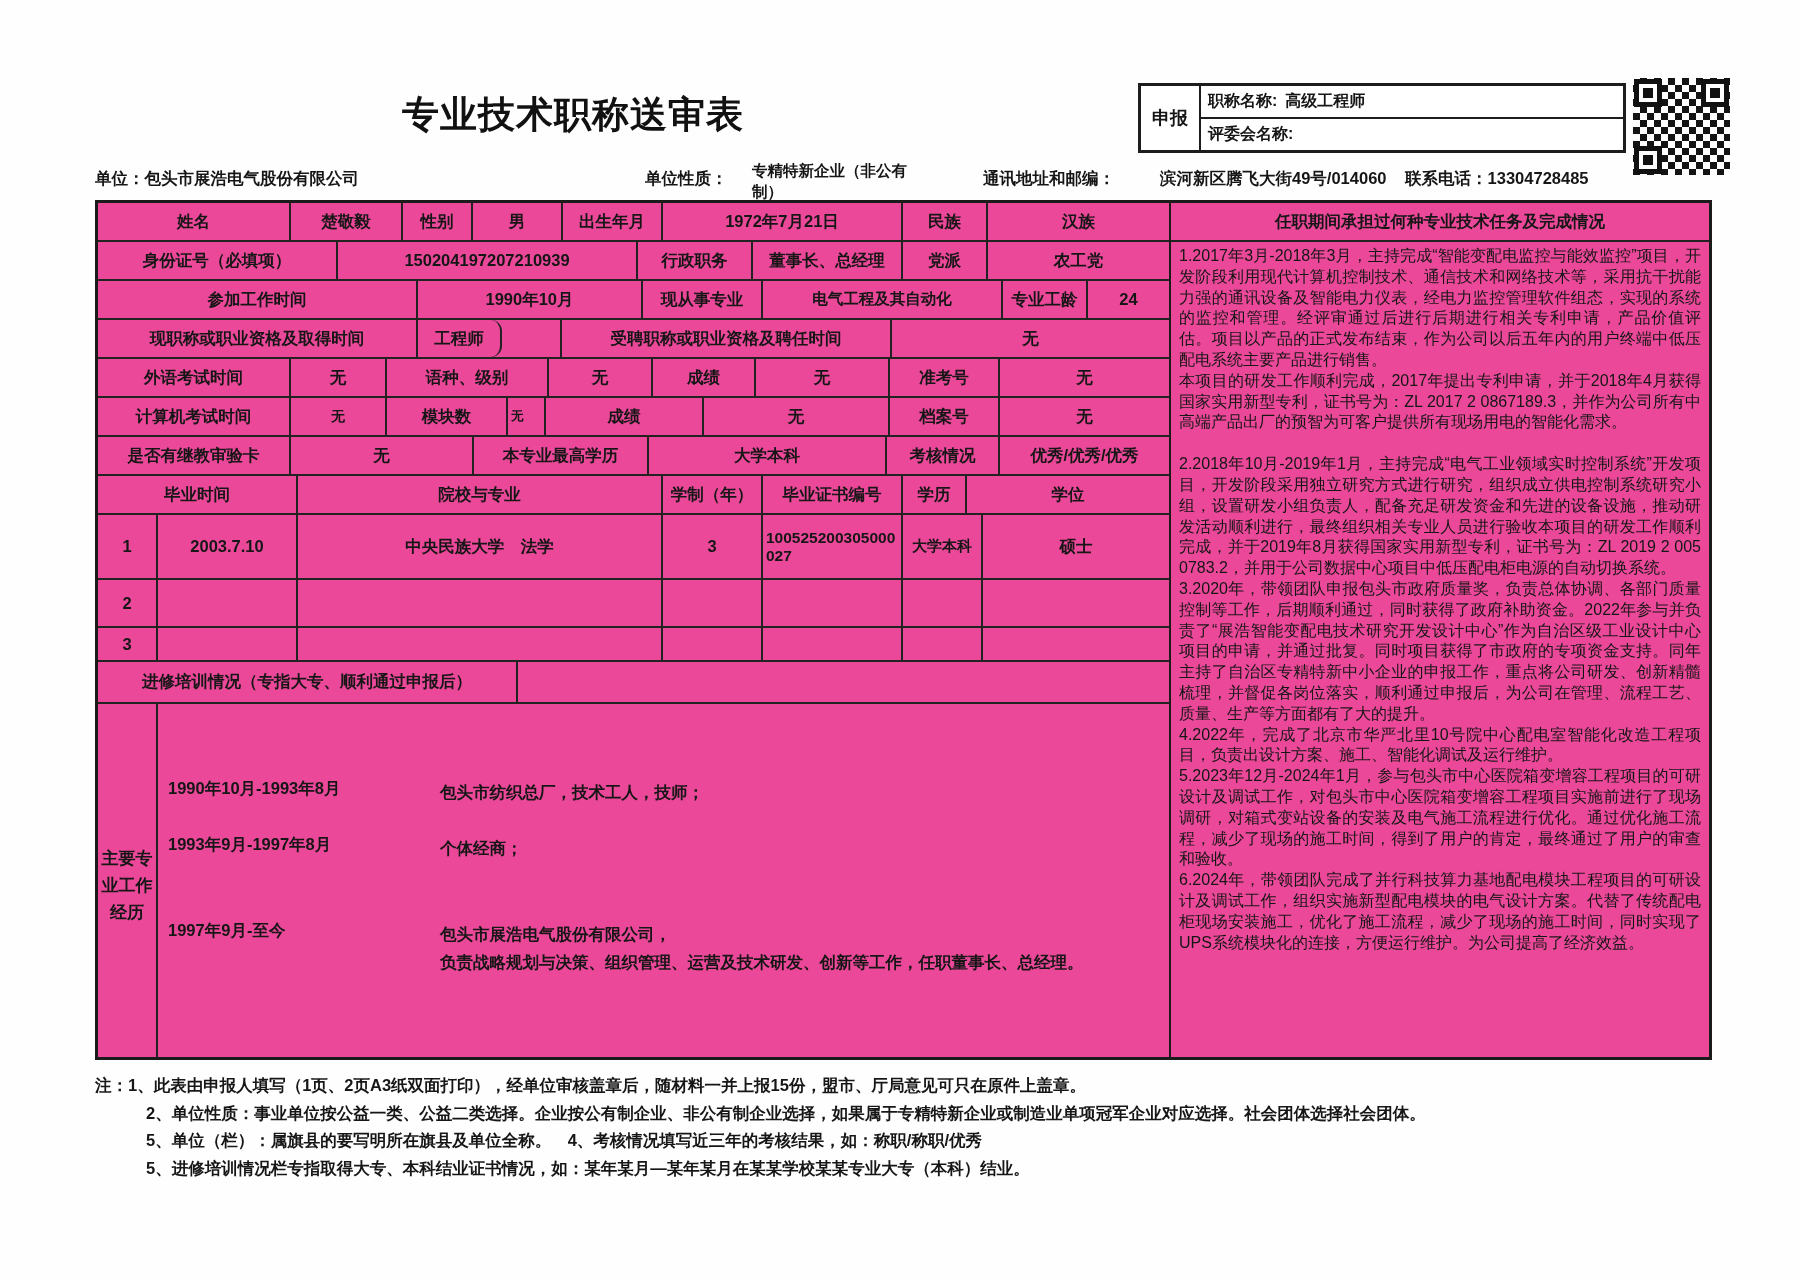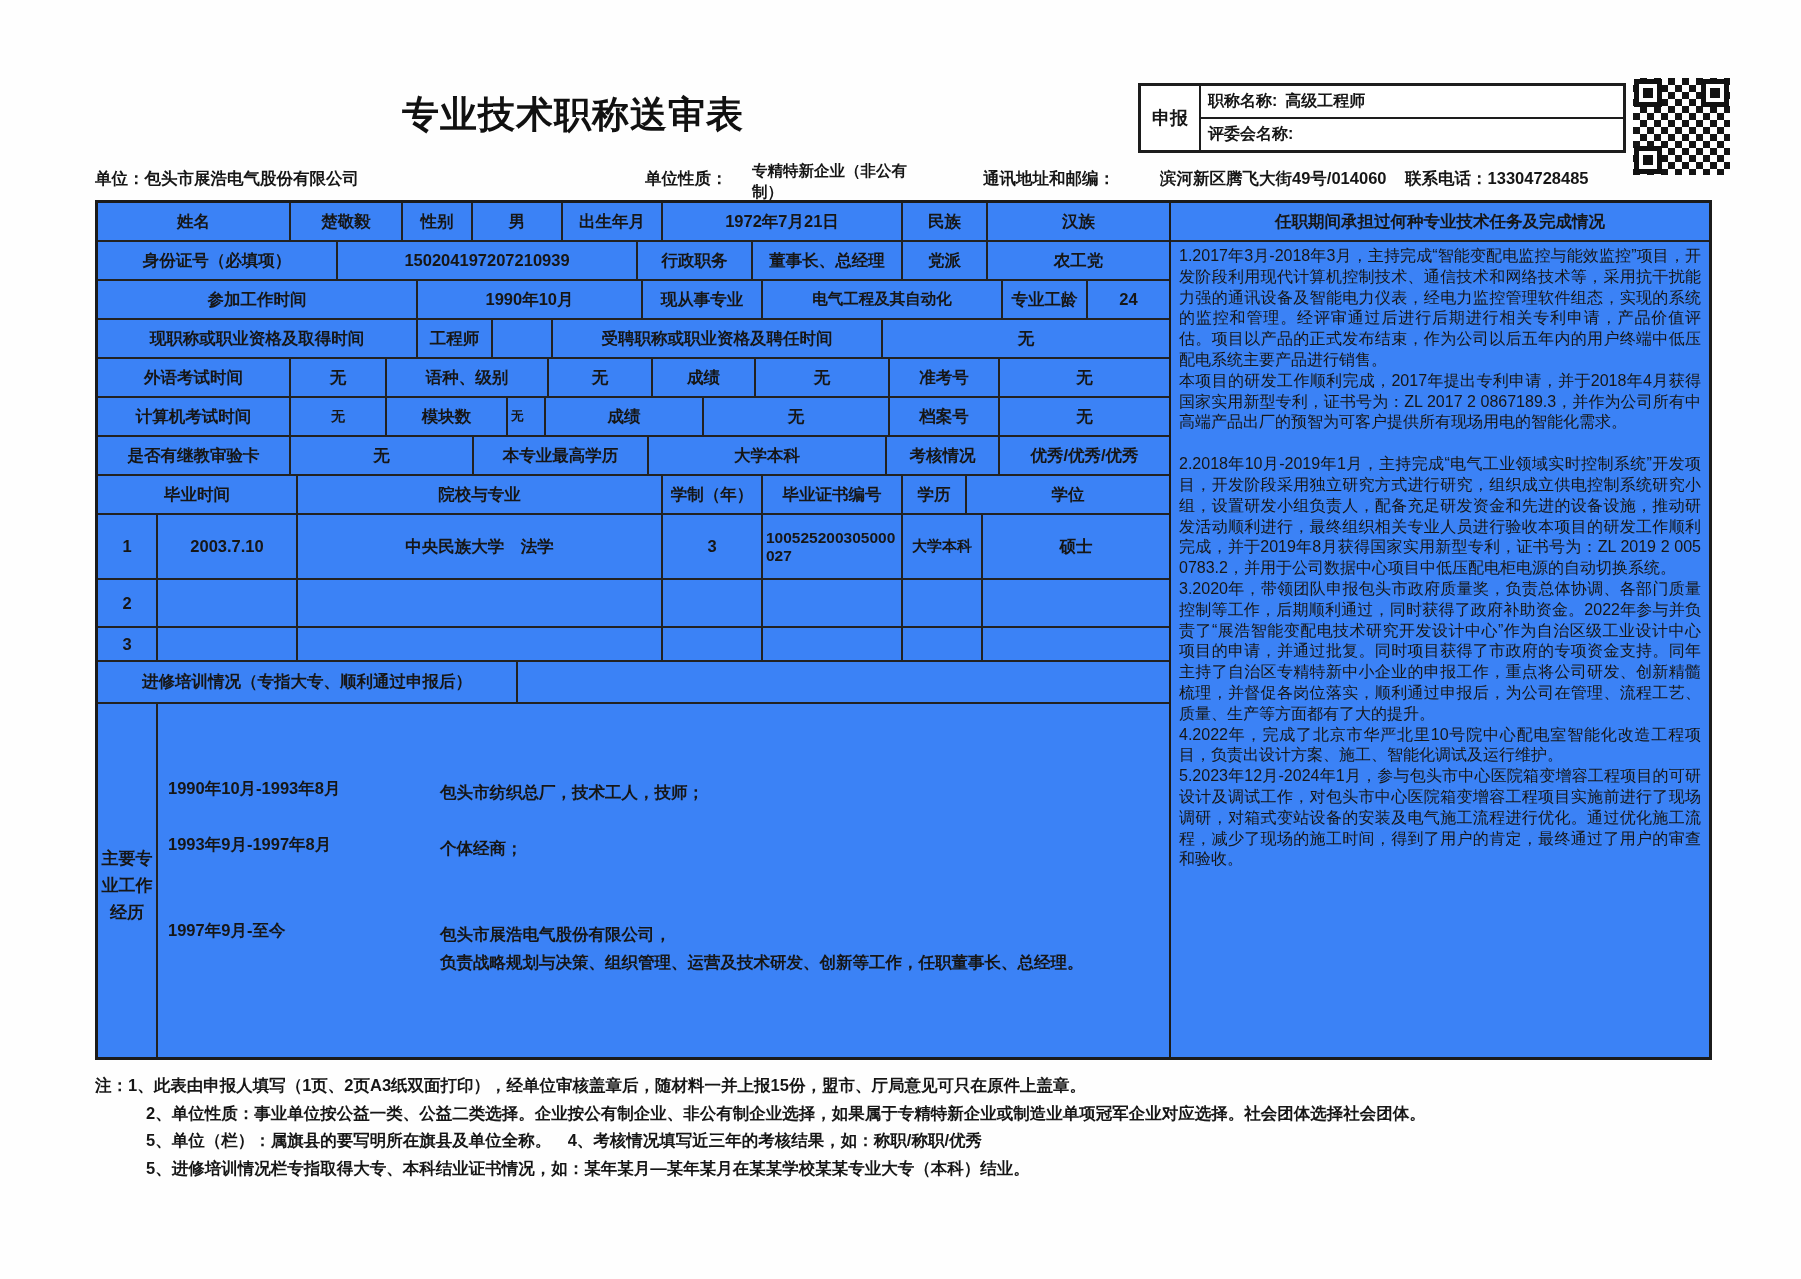--- a/index.html
+++ b/index.html
@@ -28,21 +28,21 @@
   .qr .f::after { content:""; position:absolute; left:4px; top:4px; width:10px; height:10px; background:#111; }
   .qr .f.tl { left:1px; top:1px; } .qr .f.tr { right:1px; top:1px; } .qr .f.bl { left:1px; bottom:1px; }
 
   
   .uitem { position:absolute; top:168px; font-size:16.5px; font-weight:bold; white-space:nowrap; }
   .nature-val { position:absolute; left:752px; top:160px; width:170px; font-size:15.5px;
                 font-weight:bold; line-height:21px; white-space:normal; }
 
   
   .grid { position:absolute; left:95px; top:200px; width:1617px; height:860px;
-          border:3px solid #1b1b1b; display:flex; background:#3b82f6; }
+          border:3px solid #1b1b1b; display:flex; background:#ec4899; }
   .left { width:1073px; border-right:2px solid #1b1b1b; display:flex; flex-direction:column; }
   .row { display:flex; border-bottom:2px solid #222; }
   .c { border-right:2px solid #222; display:flex; align-items:center; justify-content:center;
        text-align:center; font-size:16.5px; font-weight:bold; padding:1px 3px; overflow:hidden; }
   .c.last { border-right:none; flex:1; }
   .c.small { font-size:12.5px; justify-content:flex-start; }
   .c.wrapnum { font-size:15.5px; line-height:18px; justify-content:flex-start; text-align:left;
                word-break:break-all; align-items:center; }
   .h39 { height:39px; } .h65 { height:65px; } .h48 { height:48px; } .h34 { height:34px; } .h42 { height:42px; }
 
@@ -138,21 +138,21 @@
         <div class="c" style="width:320px;">参加工作时间</div>
         <div class="c" style="width:225px;">1990年10月</div>
         <div class="c" style="width:120px;">现从事专业</div>
         <div class="c" style="width:240px;font-size:15.5px;">电气工程及其自动化</div>
         <div class="c" style="width:85px;">专业工龄</div>
         <div class="c last">24</div>
       </div>
 
       <div class="row h39">
         <div class="c" style="width:320px;">现职称或职业资格及取得时间</div>
-        <div class="c" style="width:75px;">工程师</div>
+        <div class="c" style="width:84px;border-radius:11px;">工程师</div>
         <div class="c" style="width:60px;"></div>
         <div class="c" style="width:330px;">受聘职称或职业资格及聘任时间</div>
         <div class="c last">无</div>
       </div>
 
       <div class="row h39">
         <div class="c" style="width:193px;">外语考试时间</div>
         <div class="c" style="width:96px;">无</div>
         <div class="c" style="width:162px;">语种、级别</div>
         <div class="c" style="width:104px;">无</div>
@@ -259,20 +259,21 @@
 
     <div class="right">
       <div class="rhead">任职期间承担过何种专业技术任务及完成情况</div>
       <div class="rbody">
         <p>1.2017年3月-2018年3月，主持完成“智能变配电监控与能效监控”项目，开发阶段利用现代计算机控制技术、通信技术和网络技术等，采用抗干扰能力强的通讯设备及智能电力仪表，经电力监控管理软件组态，实现的系统的监控和管理。经评审通过后进行后期进行相关专利申请，产品价值评估。项目以产品的正式发布结束，作为公司以后五年内的用户终端中低压配电系统主要产品进行销售。</p>
         <p>本项目的研发工作顺利完成，2017年提出专利申请，并于2018年4月获得国家实用新型专利，证书号为：ZL 2017 2 0867189.3，并作为公司所有中高端产品出厂的预智为可客户提供所有现场用电的智能化需求。</p>
         <p class="gap">2.2018年10月-2019年1月，主持完成“电气工业领域实时控制系统”开发项目，开发阶段采用独立研究方式进行研究，组织成立供电控制系统研究小组，设置研发小组负责人，配备充足研发资金和先进的设备设施，推动研发活动顺利进行，最终组织相关专业人员进行验收本项目的研发工作顺利完成，并于2019年8月获得国家实用新型专利，证书号为：ZL 2019 2 0050783.2，并用于公司数据中心项目中低压配电柜电源的自动切换系统。</p>
         <p>3.2020年，带领团队申报包头市政府质量奖，负责总体协调、各部门质量控制等工作，后期顺利通过，同时获得了政府补助资金。2022年参与并负责了“展浩智能变配电技术研究开发设计中心”作为自治区级工业设计中心项目的申请，并通过批复。同时项目获得了市政府的专项资金支持。同年主持了自治区专精特新中小企业的申报工作，重点将公司研发、创新精髓梳理，并督促各岗位落实，顺利通过申报后，为公司在管理、流程工艺、质量、生产等方面都有了大的提升。</p>
         <p>4.2022年，完成了北京市华严北里10号院中心配电室智能化改造工程项目，负责出设计方案、施工、智能化调试及运行维护。</p>
         <p>5.2023年12月-2024年1月，参与包头市中心医院箱变增容工程项目的可研设计及调试工作，对包头市中心医院箱变增容工程项目实施前进行了现场调研，对箱式变站设备的安装及电气施工流程进行优化。通过优化施工流程，减少了现场的施工时间，得到了用户的肯定，最终通过了用户的审查和验收。</p>
+        <p>6.2024年，带领团队完成了并行科技算力基地配电模块工程项目的可研设计及调试工作，组织实施新型配电模块的电气设计方案。代替了传统配电柜现场安装施工，优化了施工流程，减少了现场的施工时间，同时实现了UPS系统模块化的连接，方便运行维护。为公司提高了经济效益。</p>
       </div>
     </div>
   </div>
 
   <div class="notes">
     <span class="nprefix">注：</span>
     <div class="note-lines">
       <div>1、此表由申报人填写（1页、2页A3纸双面打印），经单位审核盖章后，随材料一并上报15份，盟市、厅局意见可只在原件上盖章。</div>
       <div>2、单位性质：事业单位按公益一类、公益二类选择。企业按公有制企业、非公有制企业选择，如果属于专精特新企业或制造业单项冠军企业对应选择。社会团体选择社会团体。</div>
       <div>5、单位（栏）：属旗县的要写明所在旗县及单位全称。　4、考核情况填写近三年的考核结果，如：称职/称职/优秀</div>

